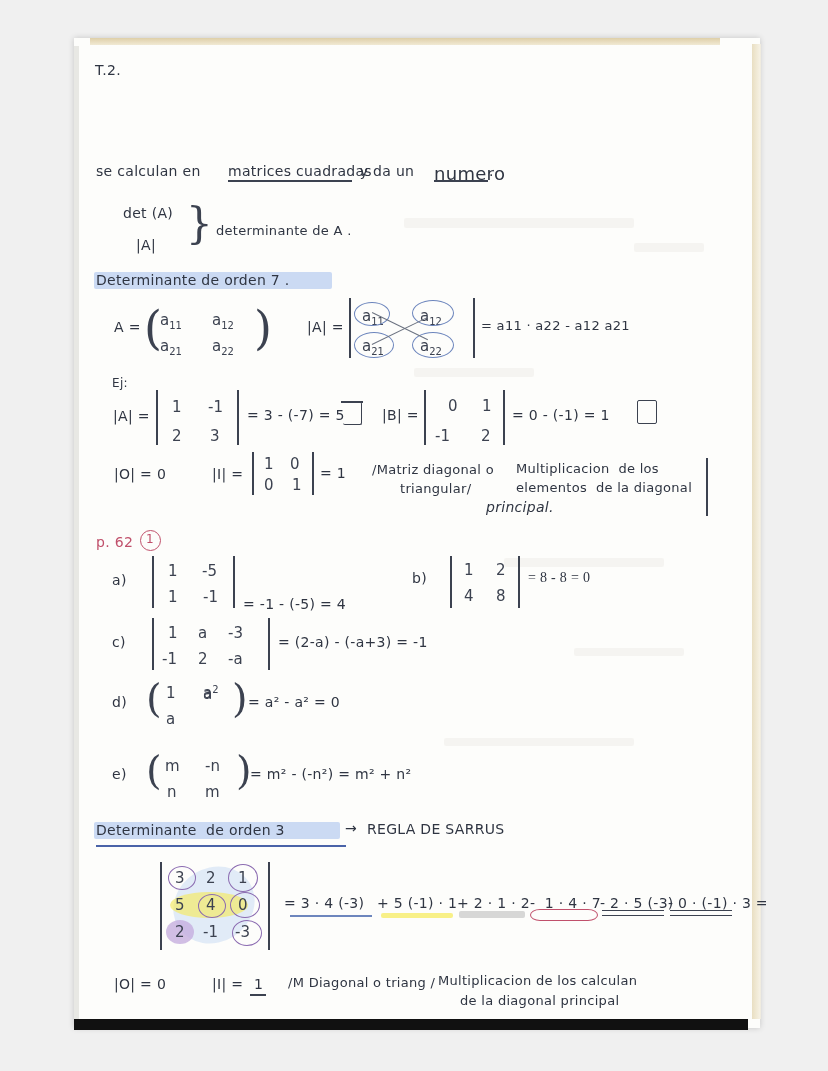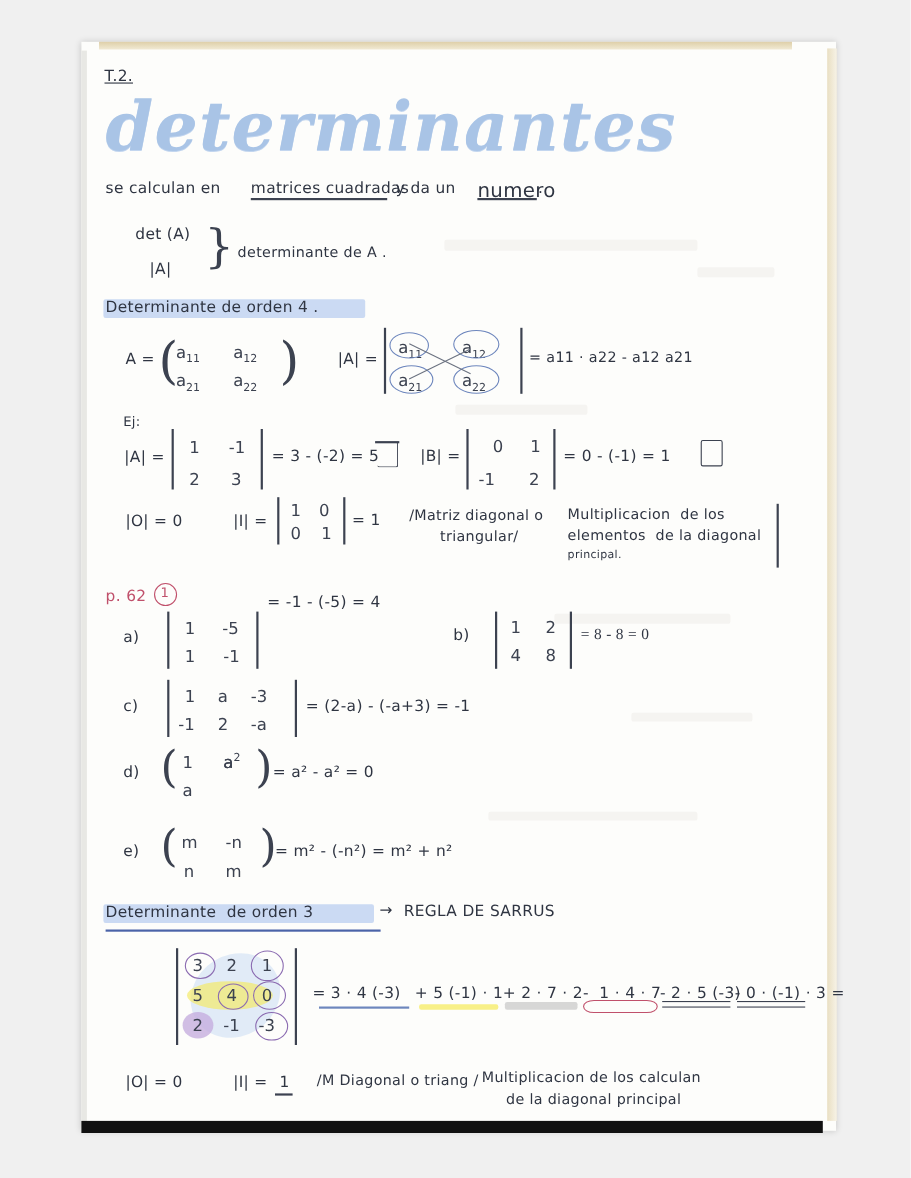--- a/index.html
+++ b/index.html
@@ -75,21 +75,21 @@
   .hw {
     position: absolute;
     color: #3c4250;
     font-family: "DejaVu Sans", sans-serif;
     white-space: pre;
     letter-spacing: .3px;
   }
   .ink-dark { color: #2f3542; }
   .ink-pink { color: #c0506b; }
 
-  .tag { font-size: 13px; text-decoration: underline; }
+  .tag { font-size: 13px; }
 
   
   .title {
     position: absolute;
     left: 96px;
     top: 78px;
     font-family: "DejaVu Serif", serif;
     font-size: 62px;
     font-style: italic;
     font-weight: bold;
@@ -227,37 +227,36 @@
     <div class="ghost" style="left:370px;top:700px;width:190px;height:8px;"></div>
   </div>
 
   <div class="sheet-edge-top"></div>
   <div class="sheet-edge-right"></div>
   <div class="sheet-edge-left"></div>
   <div class="sheet-edge-bottom"></div>
 
   <div class="hw tag ink-dark" style="left:95px;top:62px;font-size:14px;">T.2.</div>
 
-  <div class="title">determinantes</div>
 
   <div class="hw ink-dark" style="left:96px;top:163px;font-size:14px;">se calculan en </div>
   <div class="hw ink-dark" style="left:228px;top:163px;font-size:14px;">matrices cuadradas</div>
   <div class="underline-u" style="left:228px;top:180px;width:124px;"></div>
   <div class="hw ink-dark" style="left:355px;top:163px;font-size:14px;"> y da un </div>
   <div class="hw ink-dark" style="left:434px;top:163px;font-size:18px;">numero</div>
   <div class="underline-u" style="left:434px;top:180px;width:54px;"></div>
   <div class="hw ink-dark" style="left:489px;top:163px;font-size:14px;">.</div>
 
   <div class="hw ink-dark" style="left:123px;top:205px;font-size:14px;">det (A)</div>
   <div class="hw ink-dark" style="left:136px;top:237px;font-size:14px;">|A|</div>
   <div class="brace" style="left:186px;top:203px;">}</div>
   <div class="hw ink-dark" style="left:216px;top:223px;font-size:13px;">determinante de A .</div>
 
   <div class="highlight-blue" style="left:94px;top:272px;width:238px;height:17px;"></div>
-  <div class="hw ink-dark" style="left:96px;top:272px;font-size:14px;">Determinante de orden 4 .</div>
+  <div class="hw ink-dark" style="left:96px;top:272px;font-size:14px;">Determinante de orden 7 .</div>
 
   <div class="hw ink-dark" style="left:114px;top:319px;font-size:14px;">A =</div>
   <div class="paren" style="left:144px;top:305px;">(</div>
   <div class="paren" style="left:254px;top:305px;">)</div>
   <div class="cell" style="left:160px;top:311px;">a<span class="sub">11</span></div>
   <div class="cell" style="left:212px;top:311px;">a<span class="sub">12</span></div>
   <div class="cell" style="left:160px;top:337px;">a<span class="sub">21</span></div>
   <div class="cell" style="left:212px;top:337px;">a<span class="sub">22</span></div>
 
   <div class="hw ink-dark" style="left:307px;top:319px;font-size:14px;">|A| =</div>
@@ -277,21 +276,21 @@
 
   <div class="hw ink-dark" style="left:112px;top:376px;font-size:12px;">Ej:</div>
 
   <div class="hw ink-dark" style="left:113px;top:408px;font-size:14px;">|A| =</div>
   <div class="bar" style="left:156px;top:390px;height:55px;"></div>
   <div class="bar" style="left:237px;top:390px;height:55px;"></div>
   <div class="cell" style="left:172px;top:398px;">1</div>
   <div class="cell" style="left:208px;top:398px;">-1</div>
   <div class="cell" style="left:172px;top:427px;">2</div>
   <div class="cell" style="left:210px;top:427px;">3</div>
-  <div class="hw ink-dark" style="left:247px;top:407px;font-size:14px;">= 3 - (-2) = 5</div>
+  <div class="hw ink-dark" style="left:247px;top:407px;font-size:14px;">= 3 - (-7) = 5</div>
   <div class="box-outline" style="left:343px;top:402px;width:18px;height:22px;border-top:none;border-left:none;"></div>
   <div class="underline-u" style="left:341px;top:401px;width:22px;"></div>
 
   <div class="hw ink-dark" style="left:382px;top:407px;font-size:14px;">|B| =</div>
   <div class="bar" style="left:424px;top:390px;height:55px;"></div>
   <div class="bar" style="left:503px;top:390px;height:55px;"></div>
   <div class="cell" style="left:448px;top:397px;">0</div>
   <div class="cell" style="left:482px;top:397px;">1</div>
   <div class="cell" style="left:435px;top:427px;">-1</div>
   <div class="cell" style="left:481px;top:427px;">2</div>
@@ -305,35 +304,35 @@
   <div class="cell" style="left:264px;top:455px;">1</div>
   <div class="cell" style="left:290px;top:455px;">0</div>
   <div class="cell" style="left:264px;top:476px;">0</div>
   <div class="cell" style="left:292px;top:476px;">1</div>
   <div class="hw ink-dark" style="left:320px;top:465px;font-size:14px;">= 1</div>
 
   <div class="hw ink-dark" style="left:372px;top:462px;font-size:13px;">/Matriz diagonal o</div>
   <div class="hw ink-dark" style="left:400px;top:481px;font-size:13px;">triangular/</div>
   <div class="hw ink-dark" style="left:516px;top:461px;font-size:13px;">Multiplicacion  de los</div>
   <div class="hw ink-dark" style="left:516px;top:480px;font-size:13px;">elementos  de la diagonal</div>
-  <div class="hw ink-dark" style="left:516px;top:499px;font-size:10px;">principal.</div>
+  <div class="hw ink-dark" style="left:486px;top:499px;font-size:14px;font-style:italic;">principal.</div>
   <div class="bar" style="left:706px;top:458px;height:58px;background:#3c4250;"></div>
 
   <div class="hw ink-pink" style="left:96px;top:534px;font-size:14px;">p. 62</div>
   <div class="circle-pink" style="left:140px;top:530px;width:19px;height:19px;"></div>
   <div class="hw ink-pink" style="left:146px;top:532px;font-size:12px;">1</div>
 
   <div class="hw ink-dark" style="left:112px;top:572px;font-size:14px;">a)</div>
   <div class="bar" style="left:152px;top:556px;height:52px;"></div>
   <div class="bar" style="left:233px;top:556px;height:52px;"></div>
   <div class="cell" style="left:168px;top:562px;">1</div>
   <div class="cell" style="left:202px;top:562px;">-5</div>
   <div class="cell" style="left:168px;top:588px;">1</div>
   <div class="cell" style="left:203px;top:588px;">-1</div>
-  <div class="hw ink-dark" style="left:243px;top:540px;font-size:14px;">= -1 - (-5) = 4</div>
+  <div class="hw ink-dark" style="left:243px;top:596px;font-size:14px;">= -1 - (-5) = 4</div>
 
   <div class="hw ink-dark" style="left:412px;top:570px;font-size:14px;">b)</div>
   <div class="bar" style="left:450px;top:556px;height:52px;"></div>
   <div class="bar" style="left:518px;top:556px;height:52px;"></div>
   <div class="cell" style="left:464px;top:561px;">1</div>
   <div class="cell" style="left:496px;top:561px;">2</div>
   <div class="cell" style="left:464px;top:587px;">4</div>
   <div class="cell" style="left:496px;top:587px;">8</div>
   <div class="hw ink-dark" style="left:528px;top:570px;font-size:14px;font-family:Liberation Serif, serif;">= 8 - 8 = 0</div>
 
@@ -394,21 +393,21 @@
   <div class="cell" style="left:175px;top:923px;">2</div>
   <div class="cell" style="left:203px;top:923px;">-1</div>
   <div class="cell" style="left:235px;top:923px;">-3</div>
 
   <div class="hw ink-dark" style="left:284px;top:895px;font-size:14px;">= 3 · 4 (-3)</div>
   <div class="underline-blue" style="left:290px;top:915px;width:82px;background:#6d86bd;"></div>
 
   <div class="hw ink-dark" style="left:377px;top:895px;font-size:14px;">+ 5 (-1) · 1</div>
   <div class="highlight-yellow" style="left:381px;top:913px;width:72px;height:5px;"></div>
 
-  <div class="hw ink-dark" style="left:457px;top:895px;font-size:14px;">+ 2 · 7 · 2</div>
+  <div class="hw ink-dark" style="left:457px;top:895px;font-size:14px;">+ 2 · 1 · 2</div>
   <div class="highlight-grey" style="left:459px;top:911px;width:66px;height:7px;"></div>
 
   <div class="hw ink-dark" style="left:530px;top:895px;font-size:14px;">-  1 · 4 · 7</div>
   <div class="box-red" style="left:530px;top:909px;width:66px;height:10px;"></div>
 
   <div class="hw ink-dark" style="left:600px;top:895px;font-size:14px;">- 2 · 5 (-3)</div>
   <div class="strike-line" style="left:602px;top:910px;width:62px;"></div>
   <div class="strike-line" style="left:602px;top:915px;width:62px;"></div>
 
   <div class="hw ink-dark" style="left:668px;top:895px;font-size:14px;">- 0 · (-1) · 3 =</div>

